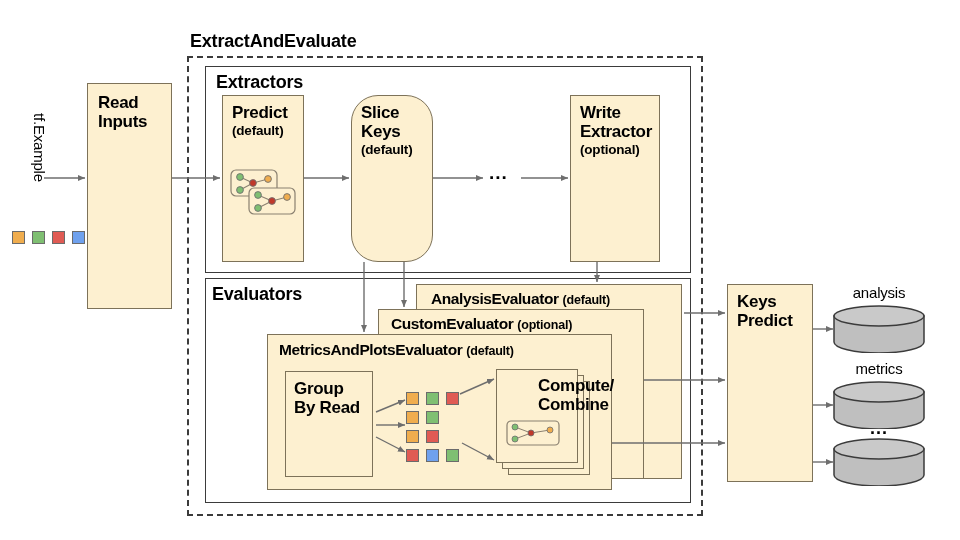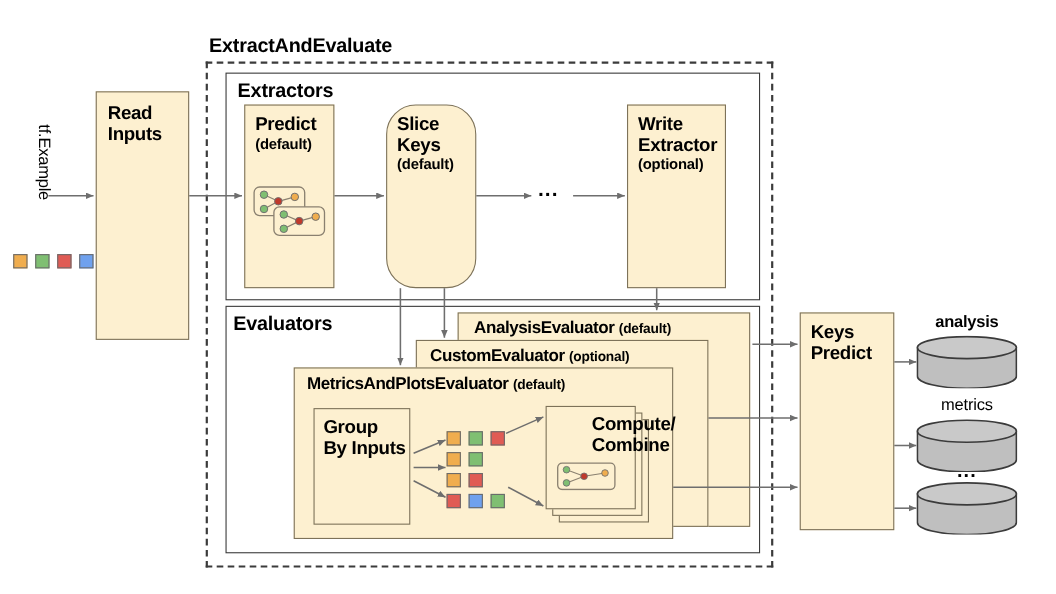--- a/index.html
+++ b/index.html
@@ -144,21 +144,21 @@
   <div class="abs creambox" style="left:267px;top:334px;width:345px;height:156px;">
     <div class="abs evalhdr" style="left:11px;top:6px;">
       <span>MetricsAndPlotsEvaluator</span>
       <span class="sub">(default)</span>
     </div>
   </div>
 
   <div class="abs" style="left:285px;top:371px;width:88px;height:106px;border:1.5px solid #7d7259;background:#fdf0d0;box-sizing:border-box;">
     <div class="abs blocktitle" style="left:8px;top:7px;">
       <div>Group</div>
-      <div>By Inputs</div>
+      <div>By Read</div>
     </div>
   </div>
 
   <div id="slice-chips">
       <div class="chiprow" style="left: 406px; top: 392px;">
         <span class="chip" style="background: rgb(240, 173, 78);"></span>
         <span class="chip" style="background: rgb(127, 191, 114);"></span>
         <span class="chip" style="background: rgb(224, 91, 84);"></span>
       </div>
       <div class="chiprow" style="left: 406px; top: 411px;">
@@ -201,21 +201,21 @@
     </span>
   </div>
 
   <div class="abs creambox" style="left:727px;top:284px;width:86px;height:198px;">
     <div class="abs blocktitle" style="left:9px;top:7px;">
       <div>Keys</div>
       <div>Predict</div>
     </div>
   </div>
 
-  <div class="abs dbcap" style="left:833px;top:284px;width:92px;font-weight:bold;">analysis</div>
+  <div class="abs dbcap" style="left:833px;top:284px;width:92px;">analysis</div>
   <span class="abs" style="left:833px;top:305px;">
     <svg width="92" height="48" viewBox="0 0 92 48">
       <path d="M1,11 L1,37 A45,11 0 0 0 91,37 L91,11 Z" fill="#bfbfbf" stroke="#3b3b3b" stroke-width="1.5"></path>
       <ellipse cx="46" cy="11" rx="45" ry="10" fill="#c9c9c9" stroke="#3b3b3b" stroke-width="1.5"></ellipse>
     </svg>
   </span>
 
   <div class="abs dbcap" style="left:833px;top:360px;width:92px;">metrics</div>
   <span class="abs" style="left:833px;top:381px;">
     <svg width="92" height="48" viewBox="0 0 92 48">

